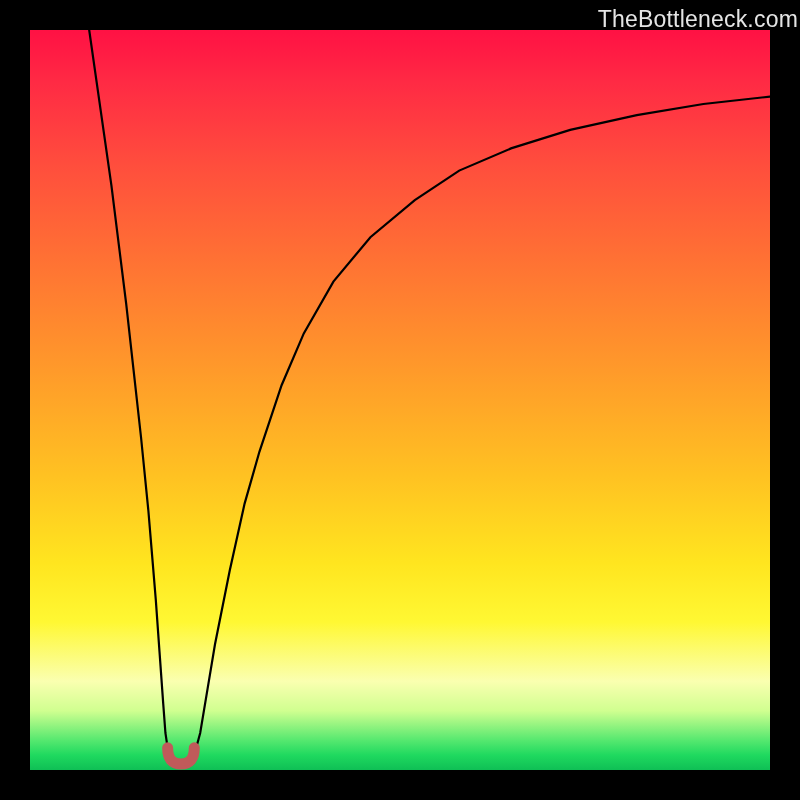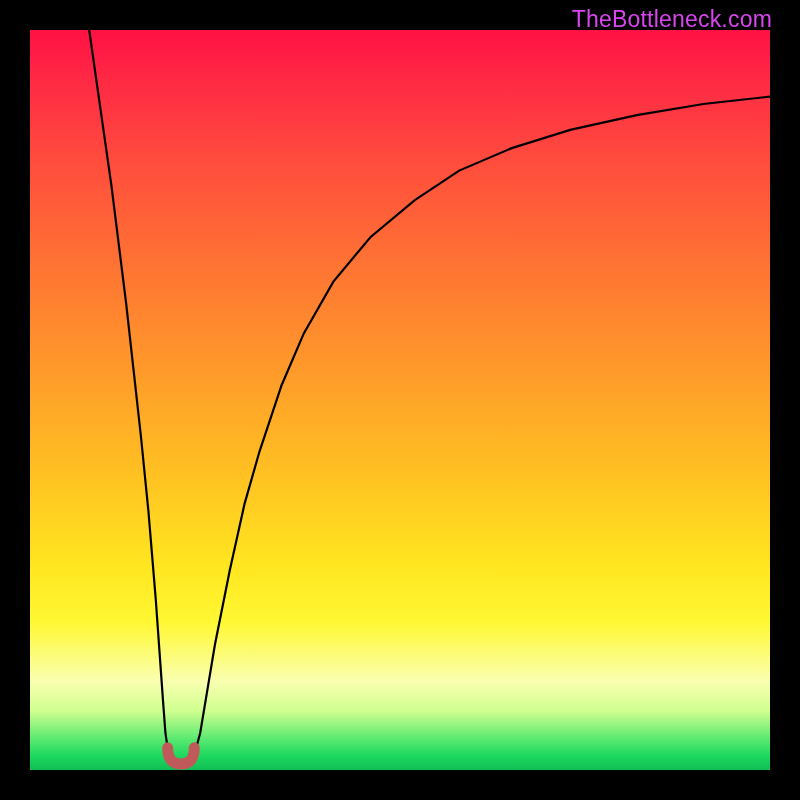--- a/index.html
+++ b/index.html
@@ -44,22 +44,22 @@
   }
   .curve {
     position: absolute;
     inset: 0;
     width: 740px;
     height: 740px;
   }
   .watermark {
     position: absolute;
     top: 6px;
-    right: 28px;
-    color: #d946ef;
+    right: 2px;
+    color: #e5e5e5;
     font-size: 23px;
     font-weight: 400;
     letter-spacing: 0.2px;
   }
 </style>
 </head>
 <body>
 
 <div class="frame">
   <div class="plot-area">

